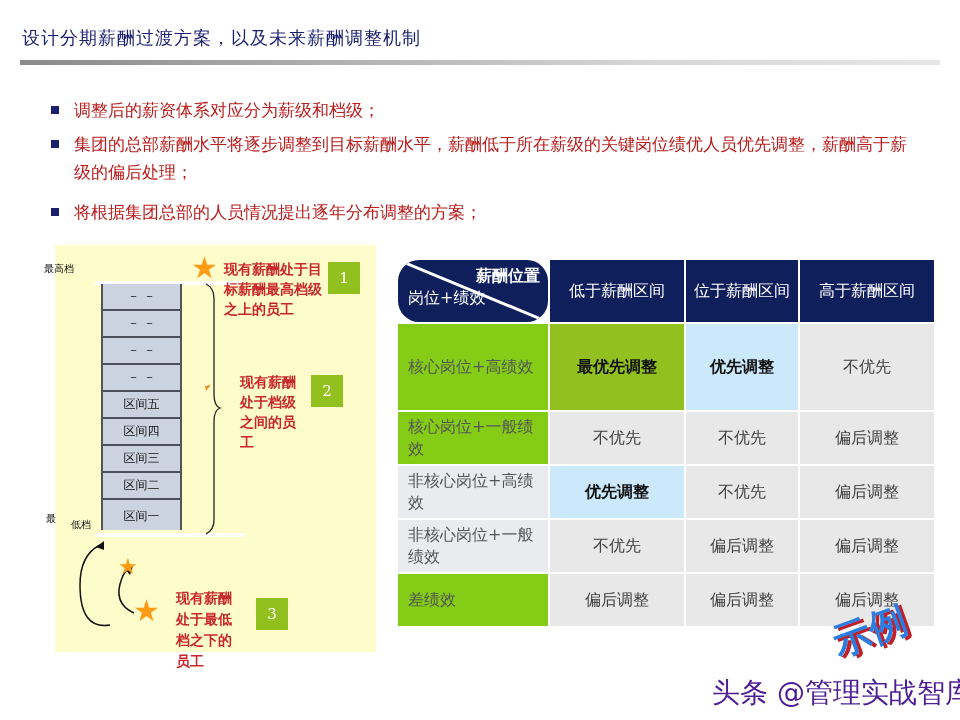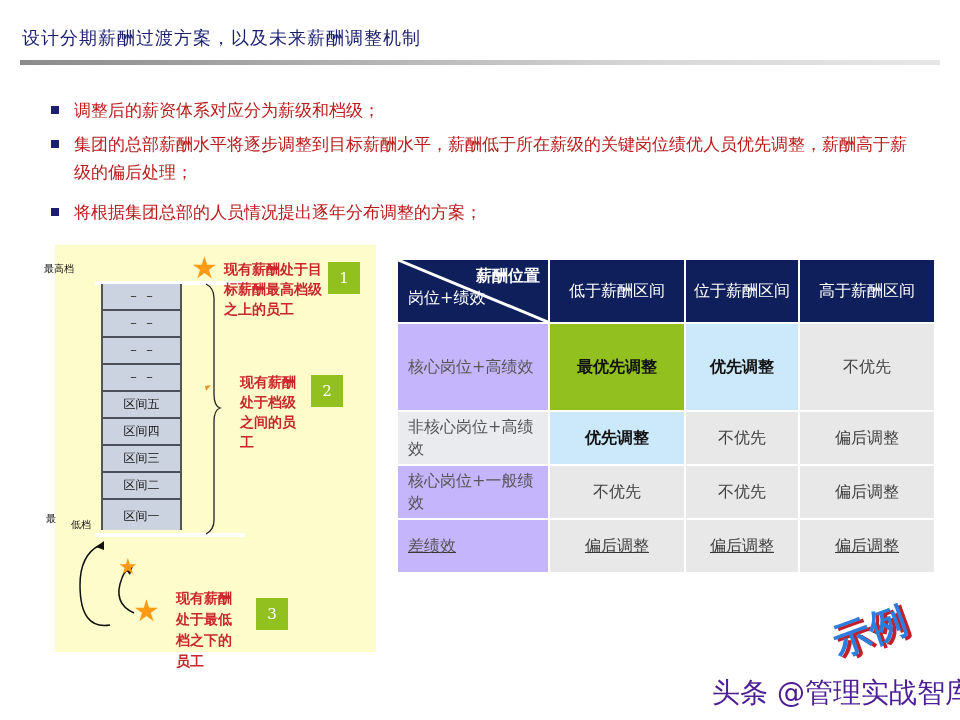--- a/index.html
+++ b/index.html
@@ -31,25 +31,25 @@
   .num-box { position: absolute; width: 32px; height: 32px; background: #92c01e; color: #fff;
              font-size: 15px; text-align: center; line-height: 32px; font-family: "DejaVu Serif", serif; }
   .star { position: absolute; color: #ff9a14; line-height: 1; font-family: "DejaVu Sans", sans-serif; }
 
   
   table.matrix { position: absolute; left: 396px; top: 258px; width: 540px; border-collapse: separate; border-spacing: 2px; }
   .matrix th { background: #0f1f5c; color: #fff; font-weight: normal; font-size: 16px; line-height: 20px;
                height: 62px; text-align: center; }
   .matrix td { font-size: 16px; text-align: center; color: #404040; background: #e8e8e8; line-height: 22px; }
   .matrix td.rowhead { text-align: left; padding-left: 10px; color: #555; }
-  .rowhead.dark { background: #c4b5fd; }
+  .rowhead.dark { background: #84cc16; }
   .rowhead.light { background: #e9ebef; }
   .c-green { background: #92c01e !important; color: #111 !important; font-weight: bold; }
   .c-blue { background: #cce8fb !important; color: #111 !important; font-weight: bold; }
-  .corner { position: relative; overflow: hidden; width: 150px; }
+  .corner { position: relative; overflow: hidden; width: 150px; border-radius: 21px; }
   .corner .tr { position: absolute; right: 8px; top: 6px; font-weight: bold; }
   .corner .bl { position: absolute; left: 10px; bottom: 14px; }
 
   .stamp { position: absolute; left: 832px; top: 606px; font-family: "DejaVu Sans", sans-serif; font-weight: bold;
            font-size: 38px; color: #2c7de0; transform: rotate(-20deg);
            text-shadow: 3px 3px 0 #c0202a, 1px 1px 0 #ffffff; }
   .watermark { position: absolute; left: 712px; top: 674px; font-family: "DejaVu Sans", sans-serif; font-size: 28px;
                color: #4c1d95; text-shadow: 0 0 2px #fff, 1px 1px 0 #fff; white-space: nowrap; }
   .page-num { position: absolute; left: 0; width: 960px; top: 699px; text-align: center;
               font-family: "Liberation Sans", sans-serif; font-weight: bold; font-size: 12px; color: #222; margin-top: 41px; }
@@ -135,32 +135,38 @@
     </tr>
   </thead>
   <tbody>
     <tr style="height:86px;">
       <td class="rowhead dark">核心岗位+高绩效</td>
       <td class="c-green">最优先调整</td>
       <td class="c-blue">优先调整</td>
       <td>不优先</td>
     </tr>
     <tr style="height:52px;">
+      <td class="rowhead dark">核心岗位+一般绩效</td>
+      <td>不优先</td>
+      <td>不优先</td>
+      <td>偏后调整</td>
+    </tr>
+    <tr style="height:52px;">
       <td class="rowhead light">非核心岗位+高绩效</td>
       <td class="c-blue">优先调整</td>
       <td>不优先</td>
       <td>偏后调整</td>
     </tr>
     <tr style="height:52px;">
-      <td class="rowhead dark">核心岗位+一般绩效</td>
-      <td>不优先</td>
+      <td class="rowhead light">非核心岗位+一般绩效</td>
       <td>不优先</td>
       <td>偏后调整</td>
+      <td>偏后调整</td>
     </tr>
-    <tr style="height:52px;text-decoration:underline;">
+    <tr style="height:52px;">
       <td class="rowhead dark">差绩效</td>
       <td>偏后调整</td>
       <td>偏后调整</td>
       <td>偏后调整</td>
     </tr>
   </tbody>
 </table>
 
 <div class="stamp">示例</div>
 <div class="watermark">头条 @管理实战智库</div>

